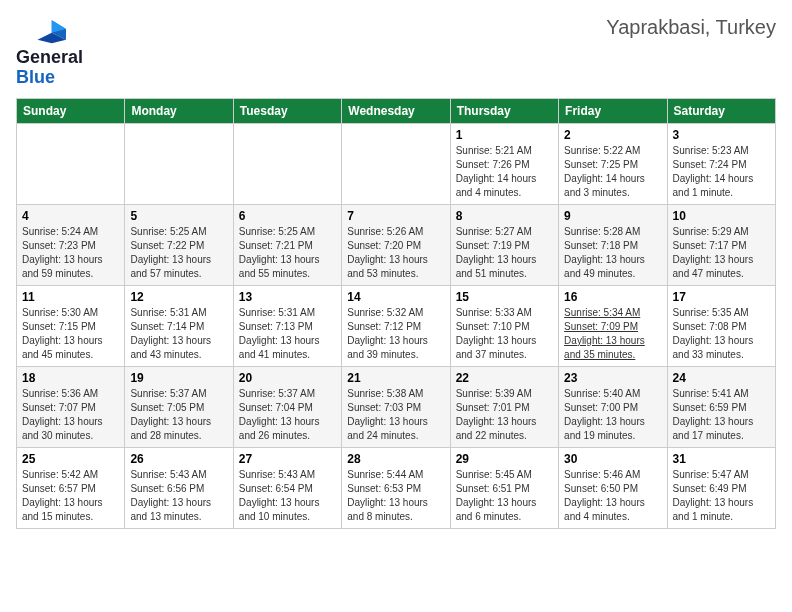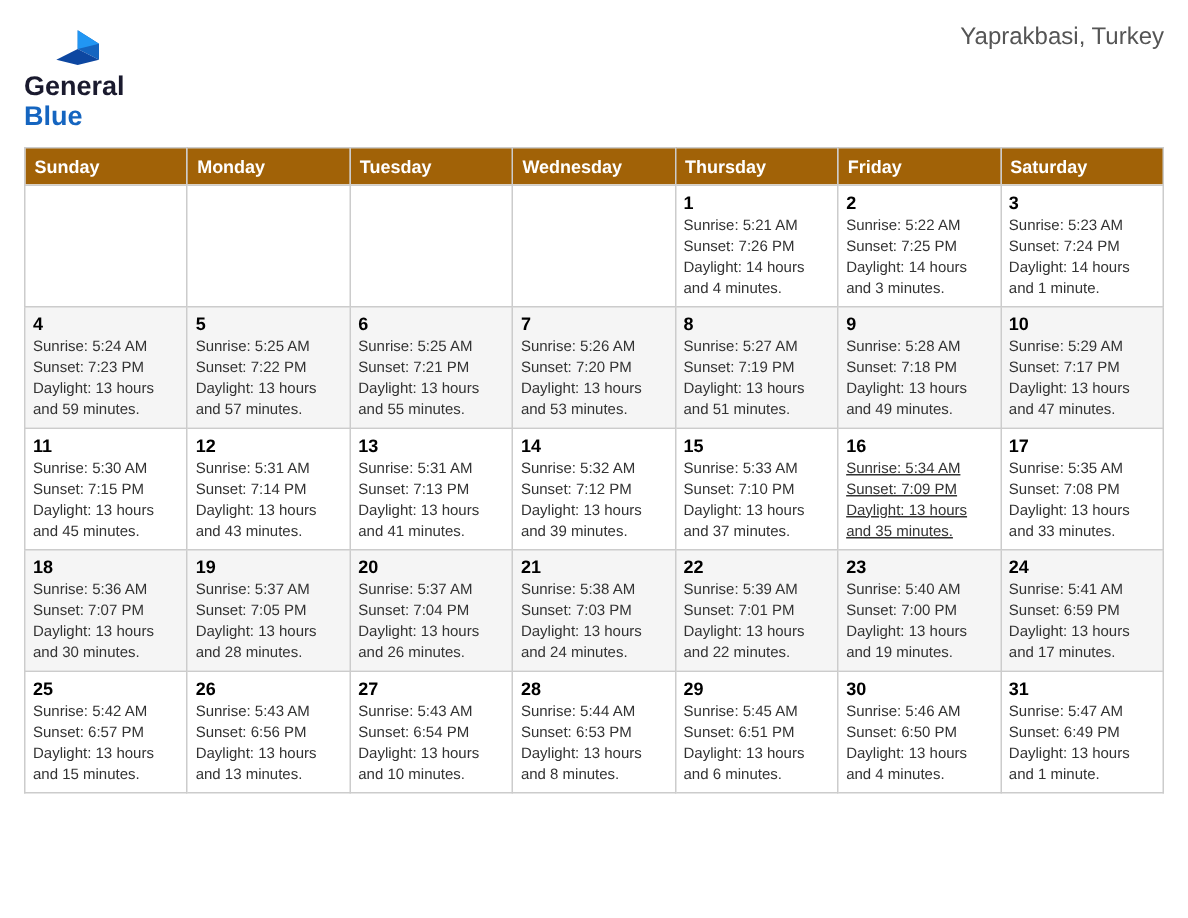--- a/index.html
+++ b/index.html
@@ -37,31 +37,31 @@
     }
     .title-block {
       text-align: right;
     }
     .month-year {
       font-size: 32px;
       color: #333;
       font-weight: normal;
     }
     .location {
-      font-size: 16px;
+      font-size: 20px;
       color: #555;
       text-align: center;
     }
     table {
       width: 100%;
       border-collapse: collapse;
       font-size: 10.5px;
     }
     thead tr th {
-      background-color: #a16207;
+      background-color: #15803d;
       color: #fff;
       text-align: left;
       padding: 5px 6px;
       font-size: 12px;
       font-weight: bold;
       border: 1px solid #ccc;
     }
     tbody tr td {
       border: 1px solid #ccc;
       padding: 4px 5px;

